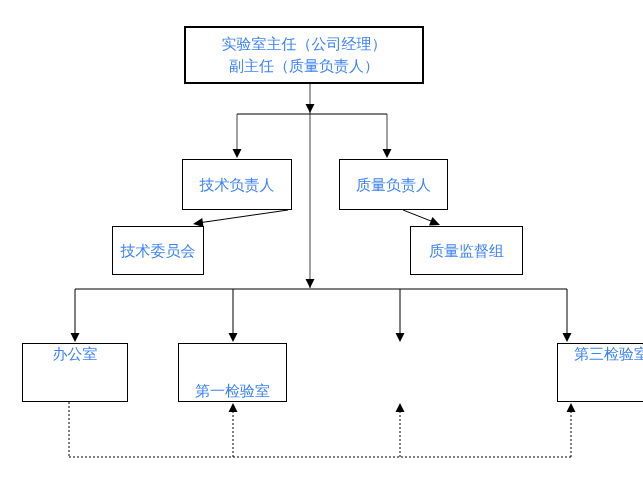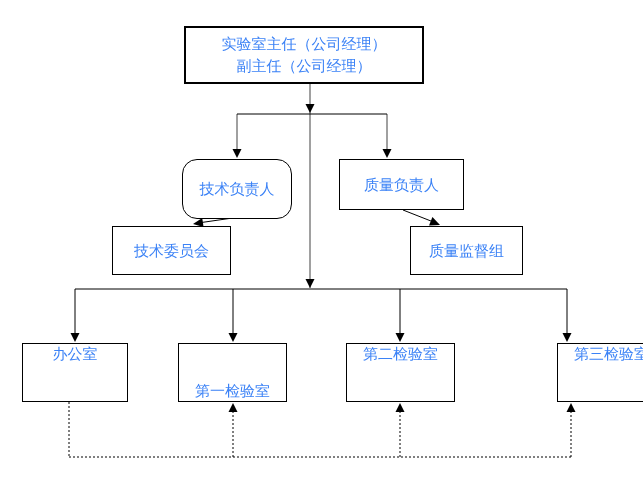--- a/index.html
+++ b/index.html
@@ -39,23 +39,23 @@
   }
   .node.top-align {
     justify-content: flex-start;
     padding-top: 0;
   }
   #node-director {
     left: 184px; top: 26px; width: 240px; height: 58px;
     border-width: 2px;
     line-height: 22px;
   }
-  #node-tech-leader        { left: 182px; top: 159px; width: 110px; height: 60px; border-radius: 15px; }
-  #node-quality-leader     { left: 339px; top: 159px; width: 125px; height: 51px; }
-  #node-tech-committee     { left: 112px; top: 226px; width: 119px; height: 49px; }
+  #node-tech-leader        { left: 182px; top: 159px; width: 110px; height: 51px; }
+  #node-quality-leader     { left: 339px; top: 159px; width: 109px; height: 51px; }
+  #node-tech-committee     { left: 112px; top: 226px; width: 92px; height: 49px; }
   #node-quality-supervision{ left: 410px; top: 226px; width: 113px; height: 49px; }
   #node-office             { left: 22px;  top: 343px; width: 106px; height: 59px; }
   #node-room1              { left: 178px; top: 343px; width: 109px; height: 59px; justify-content: flex-end; }
   #node-room2              { left: 346px; top: 343px; width: 109px; height: 59px; }
   #node-room3              { left: 513px; top: 343px; width: 109px; height: 59px; margin-left: 44px; }
 </style>
 </head>
 <body>
 
 <div class="canvas">
@@ -99,21 +99,21 @@
       <polygon points="400,342 395.5,333 404.5,333"></polygon>
       <polygon points="567,342 562.5,333 571.5,333"></polygon>
       <polygon points="233,403 228.5,412 237.5,412"></polygon>
       <polygon points="400,403 395.5,412 404.5,412"></polygon>
       <polygon points="571,403 566.5,412 575.5,412"></polygon>
     </g>
   </svg>
 
   <div class="node" id="node-director">
     <div>实验室主任（公司经理）</div>
-    <div>副主任（公司经理）</div>
+    <div>副主任（质量负责人）</div>
   </div>
 
   <div class="node" id="node-tech-leader">
     <span>技术负责人</span>
   </div>
 
   <div class="node" id="node-quality-leader">
     <span>质量负责人</span>
   </div>
 
@@ -126,21 +126,18 @@
   </div>
 
   <div class="node top-align" id="node-office">
     <span>办公室</span>
   </div>
 
   <div class="node top-align" id="node-room1">
     <span>第一检验室</span>
   </div>
 
-  <div class="node top-align" id="node-room2">
-    <span>第二检验室</span>
-  </div>
 
   <div class="node top-align" id="node-room3">
     <span>第三检验室</span>
   </div>
 
 </div>
 
 </body></html>

